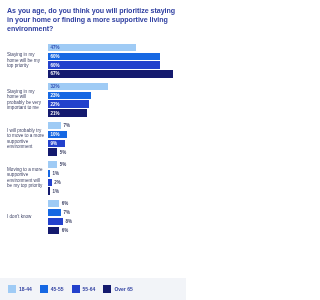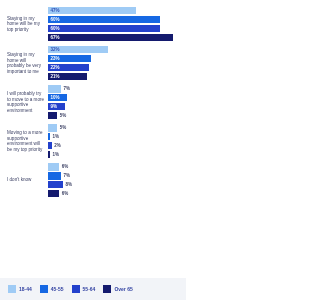--- a/index.html
+++ b/index.html
@@ -109,20 +109,21 @@
     font-weight: bold;
     color: #2f3fa0;
     white-space: nowrap;
   }
 </style>
 </head>
 <body>
 
 <div class="page">
 
+  <div class="title">As you age, do you think you will prioritize staying in your home or finding a more supportive living environment?</div>
 
   <div class="chart" id="chart-root">
       <div class="group">
         <div class="cat-label">Staying in my home will be my top priority</div>
         <div class="bars">
           <div class="barrow">
             <div class="bar" style="width: 87.9571px; background: rgb(159, 203, 245);">
               <span class="bar-inlabel" style="color: rgb(47, 79, 181);">47%</span>
             </div>
           </div>

